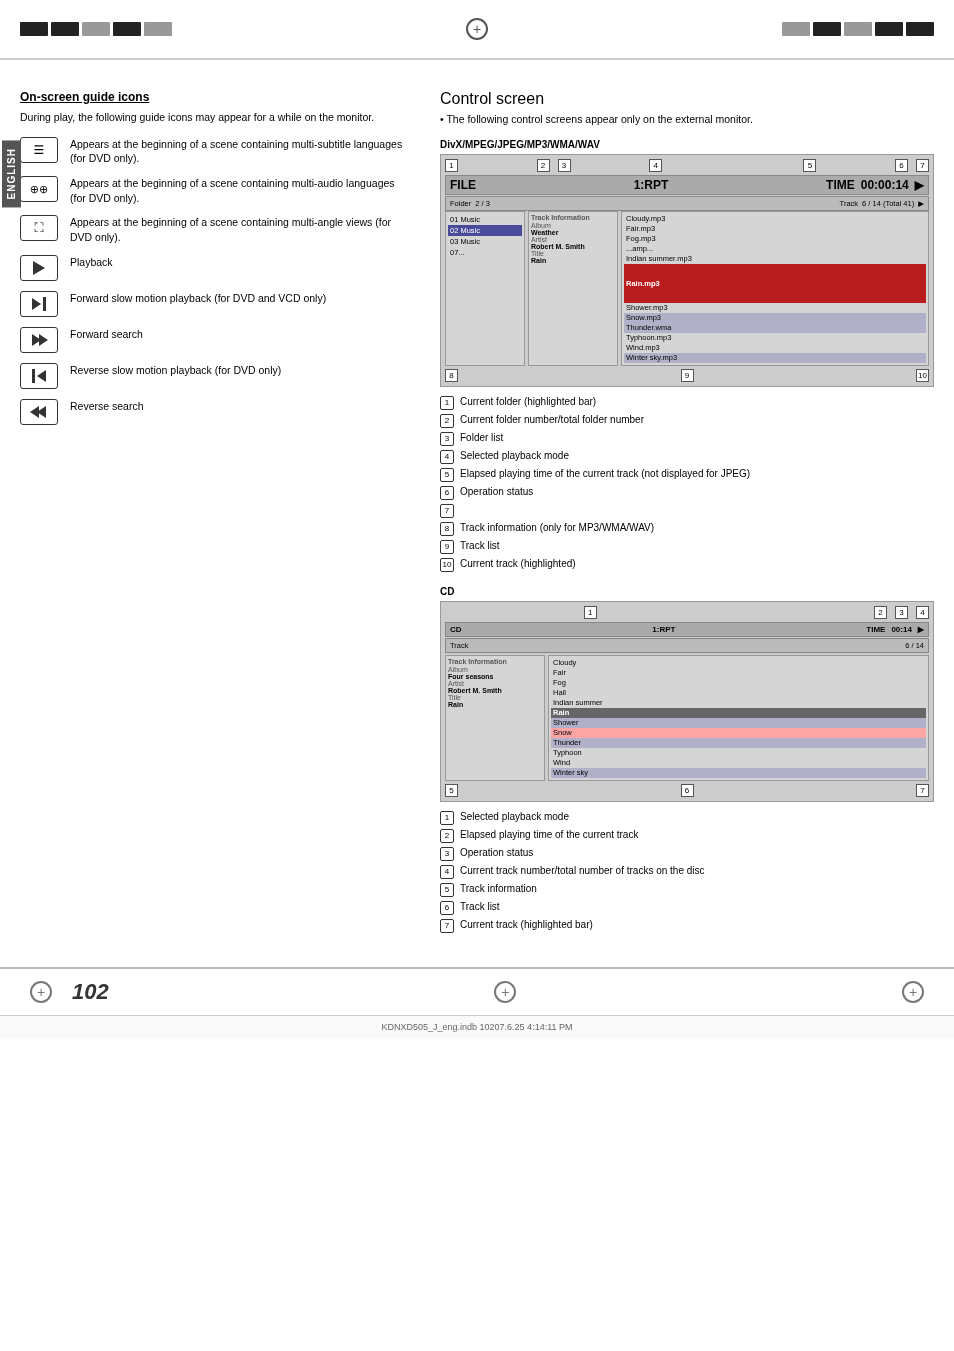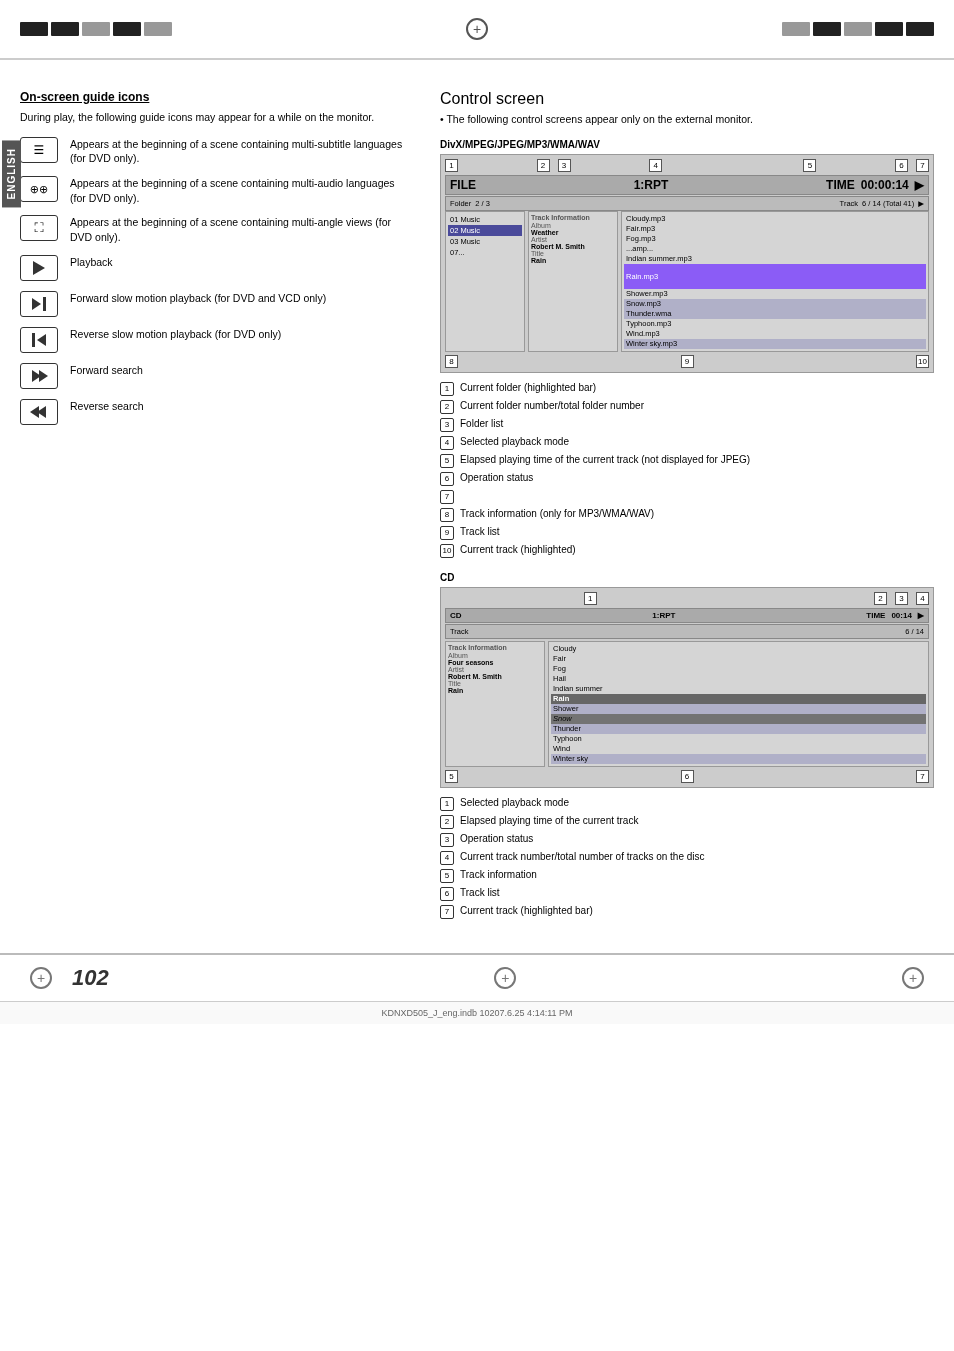--- a/index.html
+++ b/index.html
@@ -329,36 +329,36 @@
           <div class="fwd-slow-icon">
             <div class="play-arrow"></div>
             <div style="width:3px; height:14px; background:#333; margin-left:2px;"></div>
           </div>
         </div>
         <div class="icon-desc">Forward slow motion playback (for DVD and VCD only)</div>
       </div>
 
       <div class="icon-row">
         <div class="icon-box">
+          <div class="double-arrow-fwd">
+            <div class="arr"></div>
+            <div class="arr"></div>
+          </div>
+        </div>
+        <div class="icon-desc">Forward search</div>
+      </div>
+
+      <div class="icon-row">
+        <div class="icon-box">
           <div class="rev-slow-icon">
             <div style="width:3px; height:14px; background:#333; margin-right:2px;"></div>
             <div class="play-arrow-rev"></div>
           </div>
         </div>
         <div class="icon-desc">Reverse slow motion playback (for DVD only)</div>
-      </div>
-
-      <div class="icon-row">
-        <div class="icon-box">
-          <div class="double-arrow-fwd">
-            <div class="arr"></div>
-            <div class="arr"></div>
-          </div>
-        </div>
-        <div class="icon-desc">Forward search</div>
       </div>
 
       <div class="icon-row">
         <div class="icon-box">
           <div class="double-arrow-rev">
             <div class="arr"></div>
             <div class="arr"></div>
           </div>
         </div>
         <div class="icon-desc">Reverse search</div>
@@ -426,21 +426,21 @@
             <div style="color:#555;">Title</div>
             <div style="font-weight:bold;">Rain</div>
           </div>
 
           <div style="flex:1; background:#d5d5d5; border:1px solid #999; padding:2px; font-size:7.5px;">
             <div style="padding:0.5px 2px;">Cloudy.mp3</div>
             <div style="padding:0.5px 2px;">Fair.mp3</div>
             <div style="padding:0.5px 2px;">Fog.mp3</div>
             <div style="padding:0.5px 2px;">...amp...</div>
             <div style="padding:0.5px 2px;">Indian summer.mp3</div>
-            <div style="padding:8px 2px; background:#8b5cf6; color:#fff; font-weight:normal;">Rain.mp3</div>
+            <div style="padding:15px 2px; background:#b91c1c; color:#fff; font-weight:bold;">Rain.mp3</div>
             <div style="padding:0.5px 2px;">Shower.mp3</div>
             <div style="padding:0.5px 2px; background:#b0b0c8;">Snow.mp3</div>
             <div style="padding:0.5px 2px; background:#b0b0c8;">Thunder.wma</div>
             <div style="padding:0.5px 2px;">Typhoon.mp3</div>
             <div style="padding:0.5px 2px;">Wind.mp3</div>
             <div style="padding:0.5px 2px; background:#b0b0c8;">Winter sky.mp3</div>
           </div>
         </div>
 
         <div style="display:flex; justify-content:space-between; margin-top:3px; font-size:8px;">
@@ -534,21 +534,21 @@
           </div>
 
           <div style="flex:1; background:#d5d5d5; border:1px solid #999; padding:2px; font-size:7.5px;">
             <div style="padding:0.5px 2px;">Cloudy</div>
             <div style="padding:0.5px 2px;">Fair</div>
             <div style="padding:0.5px 2px;">Fog</div>
             <div style="padding:0.5px 2px;">Hail</div>
             <div style="padding:0.5px 2px;">Indian summer</div>
             <div style="padding:0.5px 2px; background:#666; color:#fff; font-weight:bold;">Rain</div>
             <div style="padding:0.5px 2px; background:#b0b0c8;">Shower</div>
-            <div style="padding:0.5px 2px; background:#737373;font-style:italic;">Snow</div>
+            <div style="padding:0.5px 2px; background:#fca5a5;">Snow</div>
             <div style="padding:0.5px 2px; background:#b0b0c8;">Thunder</div>
             <div style="padding:0.5px 2px;">Typhoon</div>
             <div style="padding:0.5px 2px;">Wind</div>
             <div style="padding:0.5px 2px; background:#b0b0c8;">Winter sky</div>
           </div>
         </div>
 
         <div style="display:flex; justify-content:space-between; margin-top:3px; font-size:8px;">
           <div style="border:1px solid #555; width:13px; height:13px; display:flex; align-items:center; justify-content:center; background:#fff;">5</div>
           <div style="border:1px solid #555; width:13px; height:13px; display:flex; align-items:center; justify-content:center; background:#fff;">6</div>

